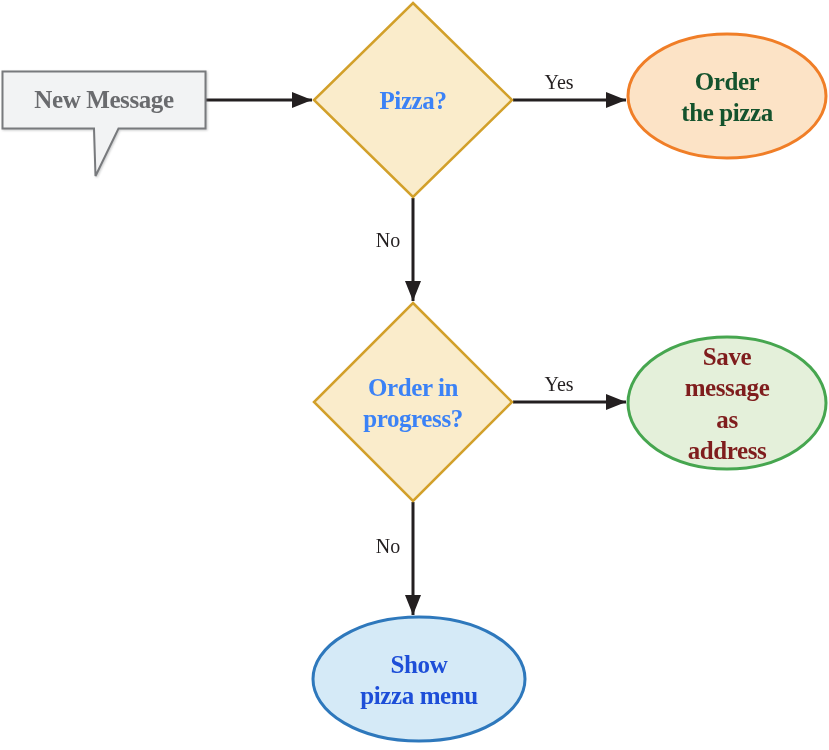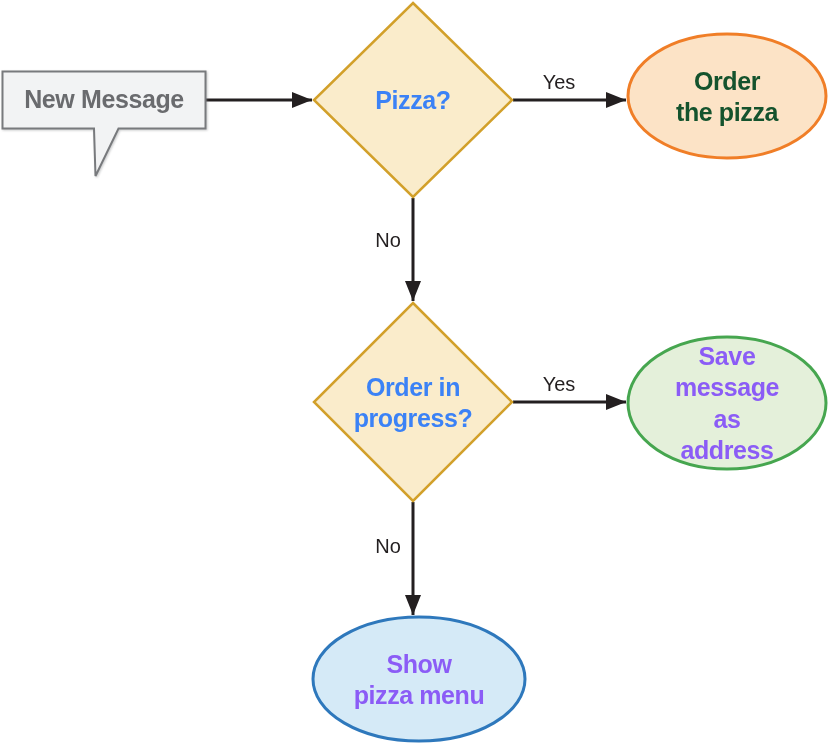--- a/index.html
+++ b/index.html
@@ -1,36 +1,36 @@
 <!DOCTYPE html>
 <html><head>
 <meta charset="utf-8">
 <style>
   html,body{margin:0;padding:0;background:#ffffff;}
   .canvas{
     position:relative;width:829px;height:750px;background:#ffffff;overflow:hidden;
-    font-family:Liberation Sans, sans-serif;
+    font-family:Liberation Serif, serif;
   }
   svg.layer{position:absolute;left:0;top:0;width:829px;height:750px;}
   .bubble{fill:#f2f3f4;stroke:#787a7d;stroke-width:2;filter:drop-shadow(1.5px 1.5px 1px rgba(120,122,125,0.40));}
   .diamond{fill:#faeccb;stroke:#d2a02a;stroke-width:2.5;}
   .ellipse-orange{fill:#fce3c6;stroke:#f07e27;stroke-width:3;}
   .ellipse-green{fill:#e4f0da;stroke:#46a64f;stroke-width:3;}
   .ellipse-blue{fill:#d5eaf7;stroke:#2e78bc;stroke-width:3;}
   .edge{stroke:#231f20;stroke-width:3;}
   .label{
     position:absolute;transform:translate(-50%,-50%);
     text-align:center;white-space:pre-line;line-height:1.25;
     font-weight:bold;font-size:25px;letter-spacing:-0.4px;
   }
   .txt-gray{color:#6a6b6e;}
   .txt-dgray{color:#3b82f6;}
   .txt-orange{color:#14532d;}
-  .txt-green{color:#8b5cf6;}
-  .txt-black{color:#8b5cf6;}
+  .txt-green{color:#7f1d1d;}
+  .txt-black{color:#1d4ed8;}
   .edge-label{font-weight:normal;font-size:20px;letter-spacing:0;color:#231f20;}
 </style>
 </head>
 <body>
 
 <div class="canvas">
 
   <svg class="layer" viewBox="0 0 829 750" aria-hidden="true">
     <defs>
       <marker id="ah" markerUnits="userSpaceOnUse" markerWidth="22" markerHeight="18" refX="21" refY="9" orient="auto">

